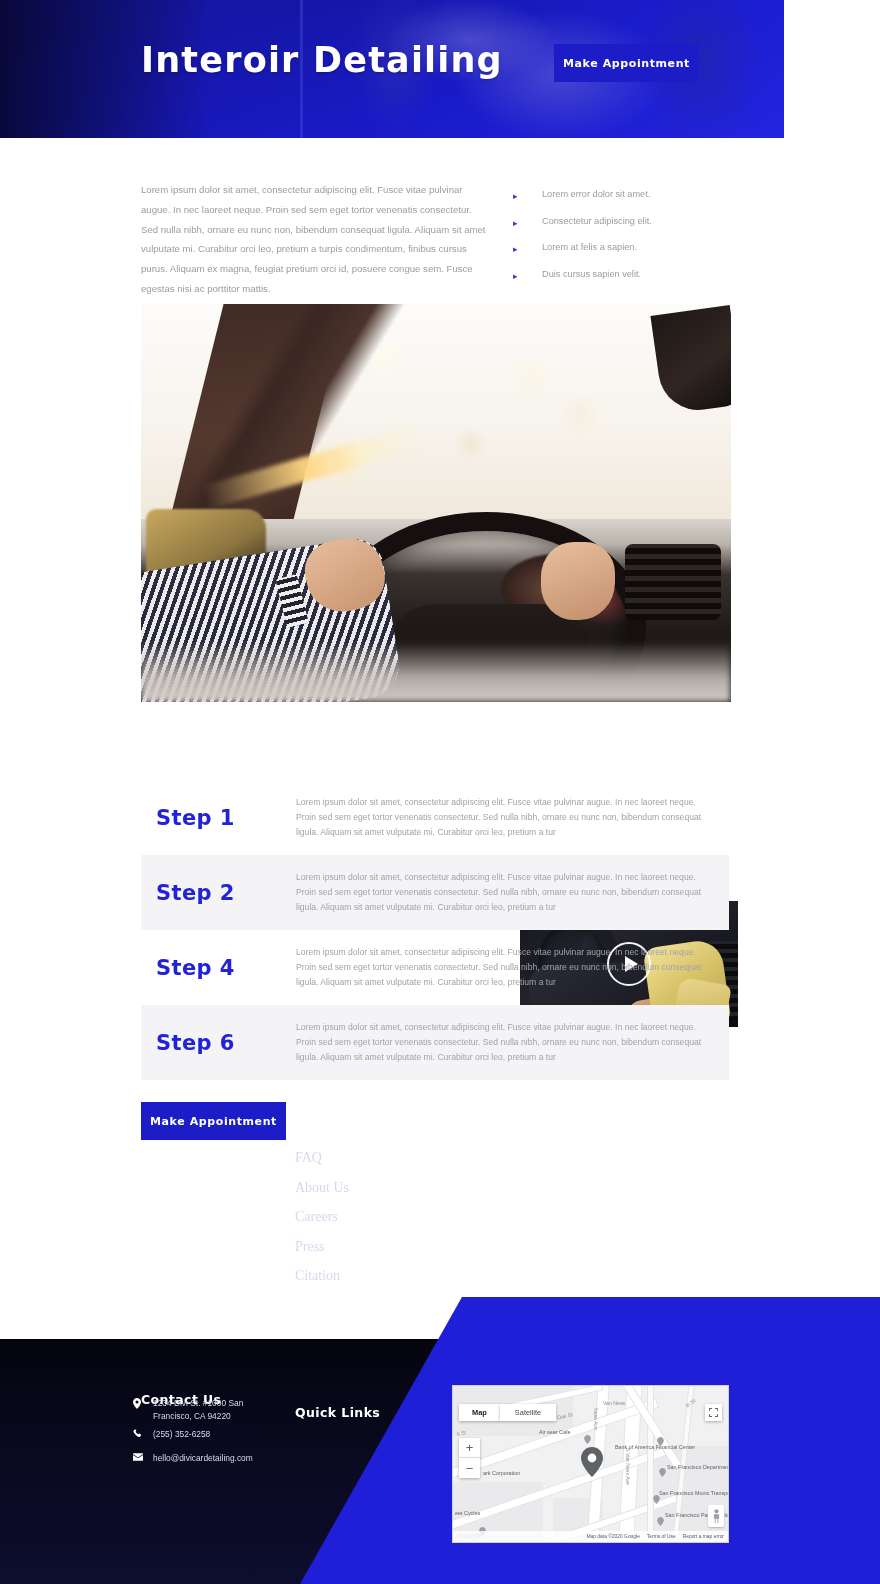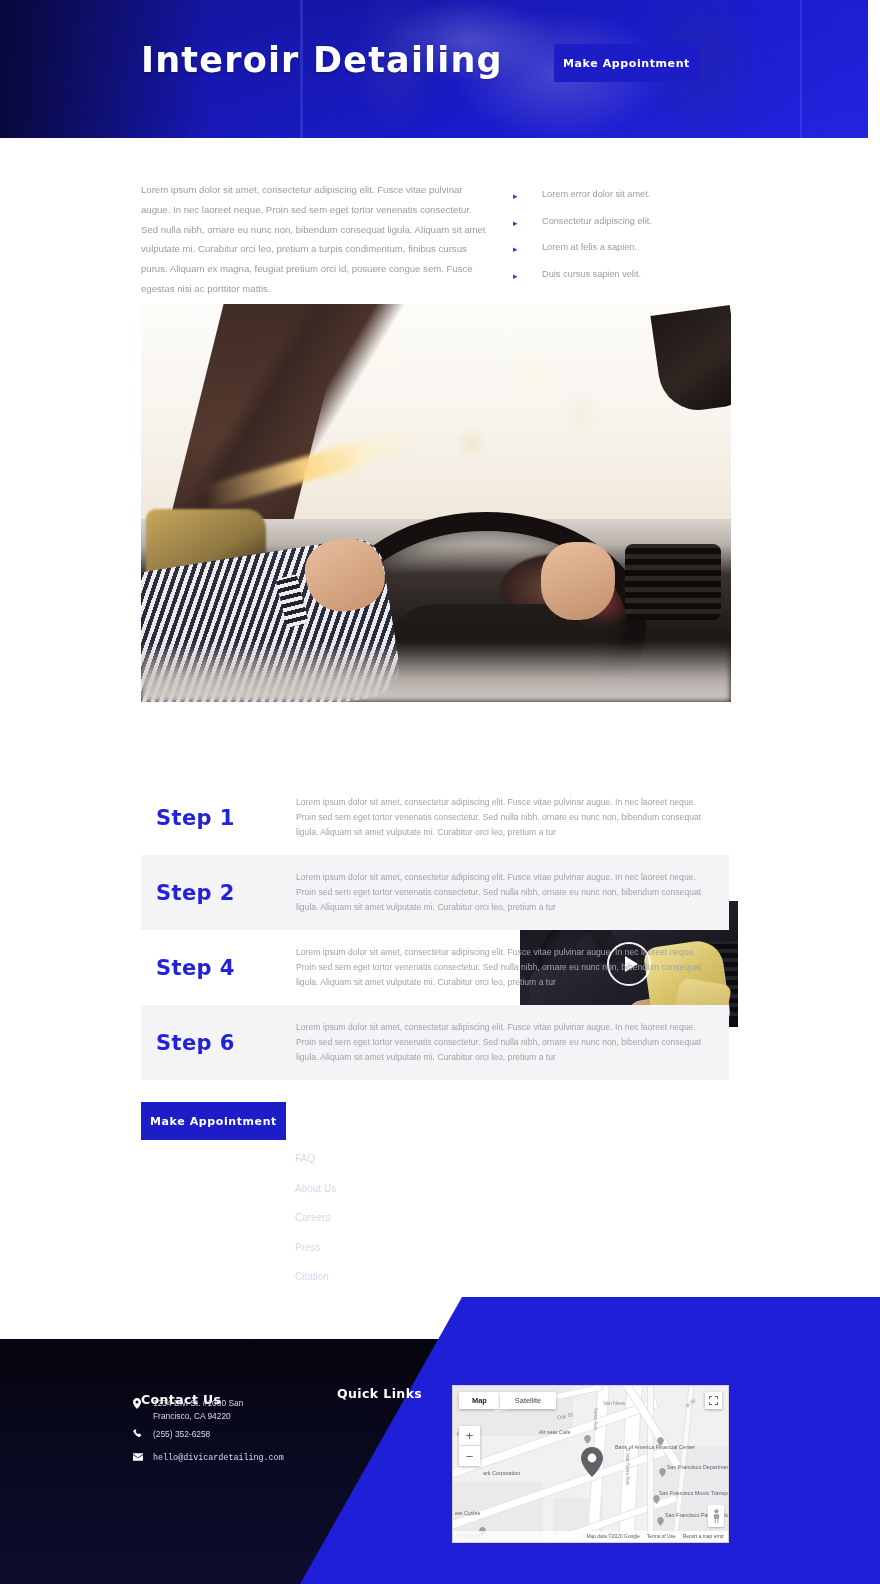--- a/index.html
+++ b/index.html
@@ -7,21 +7,21 @@
   body {
     font-family:"Liberation Sans", sans-serif;
     background:#ffffff;
     overflow:hidden;
     position:relative;
   }
 
   
   .hero {
     position:relative;
-    width:868px; height:138px;
+    width:784px; height:138px;
     overflow:hidden;
     background:#737373;
   }
   .hero-photo {
     position:absolute; inset:0;
     background:
       radial-gradient(ellipse 120px 60px at 470px 40px, rgba(225,225,235,0.55), rgba(225,225,235,0) 70%),
       radial-gradient(ellipse 150px 90px at 560px 75px, rgba(235,230,230,0.5), rgba(0,0,0,0) 72%),
       radial-gradient(ellipse 90px 120px at 700px 60px, rgba(40,45,130,0.8), rgba(0,0,0,0) 70%),
       radial-gradient(ellipse 60px 110px at 395px 60px, rgba(70,75,160,0.6), rgba(0,0,0,0) 70%),
@@ -338,41 +338,42 @@
     clip-path:polygon(462px 14px, 880px 14px, 880px 301px, 300px 301px);
   }
   .footer-content { position:absolute; inset:0; z-index:4; }
   .f-heading {
     position:absolute;
     font-size:12.5px; font-weight:bold; color:#ffffff;
     font-family:"DejaVu Sans", sans-serif;
     letter-spacing:0.4px;
   }
   .f-contact-h { left:141px; top:109px; }
-  .f-links-h { left:295px; top:103px;margin-left:42px; }
+  .f-links-h { left:295px; top:122px; }
   .contact-item {
     position:absolute; left:133px;
     display:flex; align-items:flex-start;
     color:#d9d9ee; font-size:8.4px; line-height:13px;
   }
   .contact-item .ic {
     width:20px; flex:0 0 20px;
     color:#ffffff;
     display:flex; justify-content:flex-start; align-items:flex-start;
     padding-top:1px;
   }
   .contact-item .ic svg { display:block; }
   .ci-1 { top:1397px; }
   .ci-2 { top:1428px; }
   .ci-3 { top:1452px; }
   .quick-links { position:absolute; left:295px; top:1148px; list-style:none; }
   .quick-links li { margin-bottom:11.5px; }
   .quick-links a {
-    color:#d7d7f0; font-size:10px;
+    color:#d7d7f0; font-size:14px;
     text-decoration:none;
+    font-family:Liberation Serif, serif;
   }
 
   
   .map-box {
     position:absolute; left:452px; top:1385px;
     width:277px; height:158px;
     background:#e9e9ea;
     overflow:hidden;
     border:1px solid #d2d2d4;
   }
@@ -388,20 +389,21 @@
     background:#eaeaec;
   }
   .map-ctrl {
     position:absolute;
     background:#ffffff;
     box-shadow:0 1px 3px rgba(0,0,0,0.3);
     font-size:7.4px; color:#444;
     display:flex; align-items:center; justify-content:center;
     cursor:pointer;
     font-family:"Liberation Sans", sans-serif;
+    margin-top:12px;
   }
   .mt-map { left:6px; top:6px; width:41px; height:17px; font-weight:bold; color:#222; }
   .mt-sat { left:47px; top:6px; width:56px; height:17px; color:#444; }
   .mz-in { left:6px; top:40px; width:21px; height:20px; font-size:13px; color:#666; border-bottom:1px solid #e6e6e6; }
   .mz-out{ left:6px; top:60px; width:21px; height:20px; font-size:13px; color:#666; }
   .m-full{ right:6px; top:6px; width:17px; height:17px; }
   .map-pin {
     position:absolute; left:128px; top:61px;
     width:22px; height:30px;
   }
@@ -561,21 +563,21 @@
 
 <div class="contact-item ci-2" style="z-index:9;">
   <span class="ic">
     <svg width="9" height="9" viewBox="0 0 10 10">
         <path d="M2.2 0.4 0.6 2c-.3.3-.3.8 0 1.3 1.3 2.4 3.1 4.2 5.5 5.5.5.3 1 .3 1.3 0l1.6-1.6c.3-.3.2-.7-.1-.9L7.3 5.1c-.3-.2-.6-.1-.8.1l-.7.7C4.6 5.2 3.6 4.2 2.8 3l.7-.7c.2-.2.3-.5.1-.8L2.4.3c-.1-.1-.1-.1-.2.1z" fill="#ffffff"></path>
       </svg>
   </span>
   <span>(255) 352-6258</span>
 </div>
 
-<div class="contact-item ci-3" style="z-index:9;font-family:Liberation Mono, monospace;">
+<div class="contact-item ci-3" style="z-index:9;">
   <span class="ic">
     <svg width="10" height="8" viewBox="0 0 12 9">
         <path d="M0 0h12v1L6 5 0 1V0zm0 2.2L6 6l6-3.8V9H0V2.2z" fill="#ffffff"></path>
       </svg>
   </span>
   <span>hello@divicardetailing.com</span>
 </div>
 
 <ul class="quick-links" style="z-index:9;">
   <li><a href="#">FAQ</a></li>

